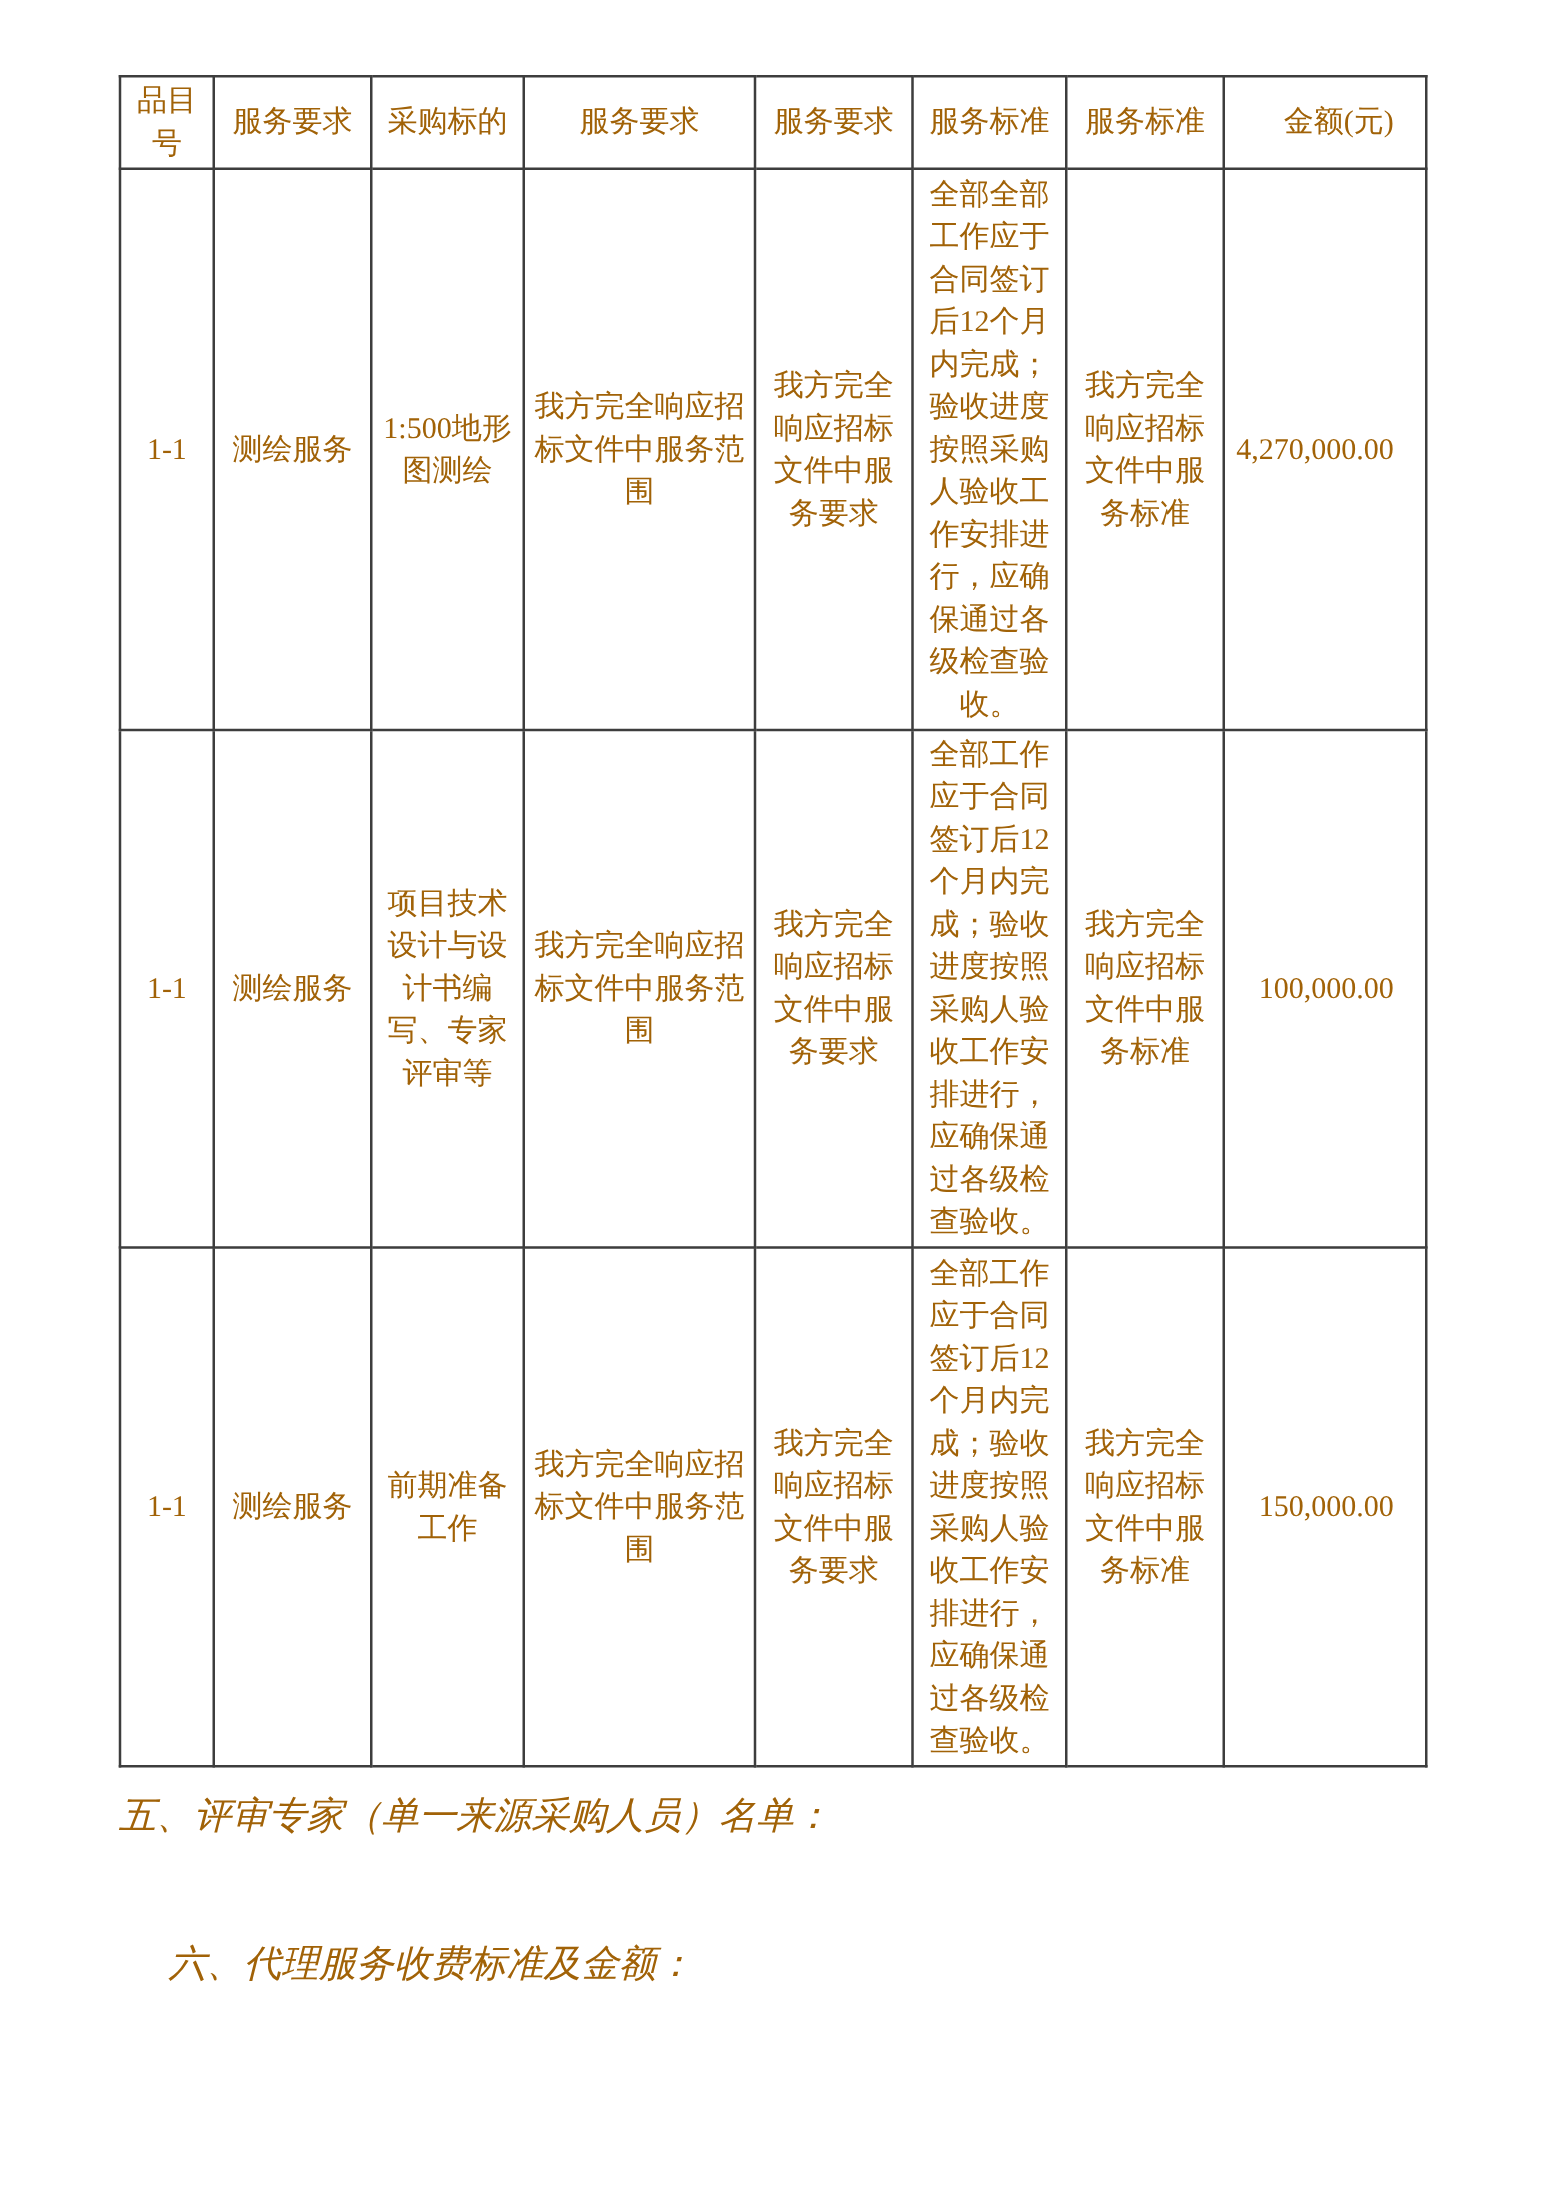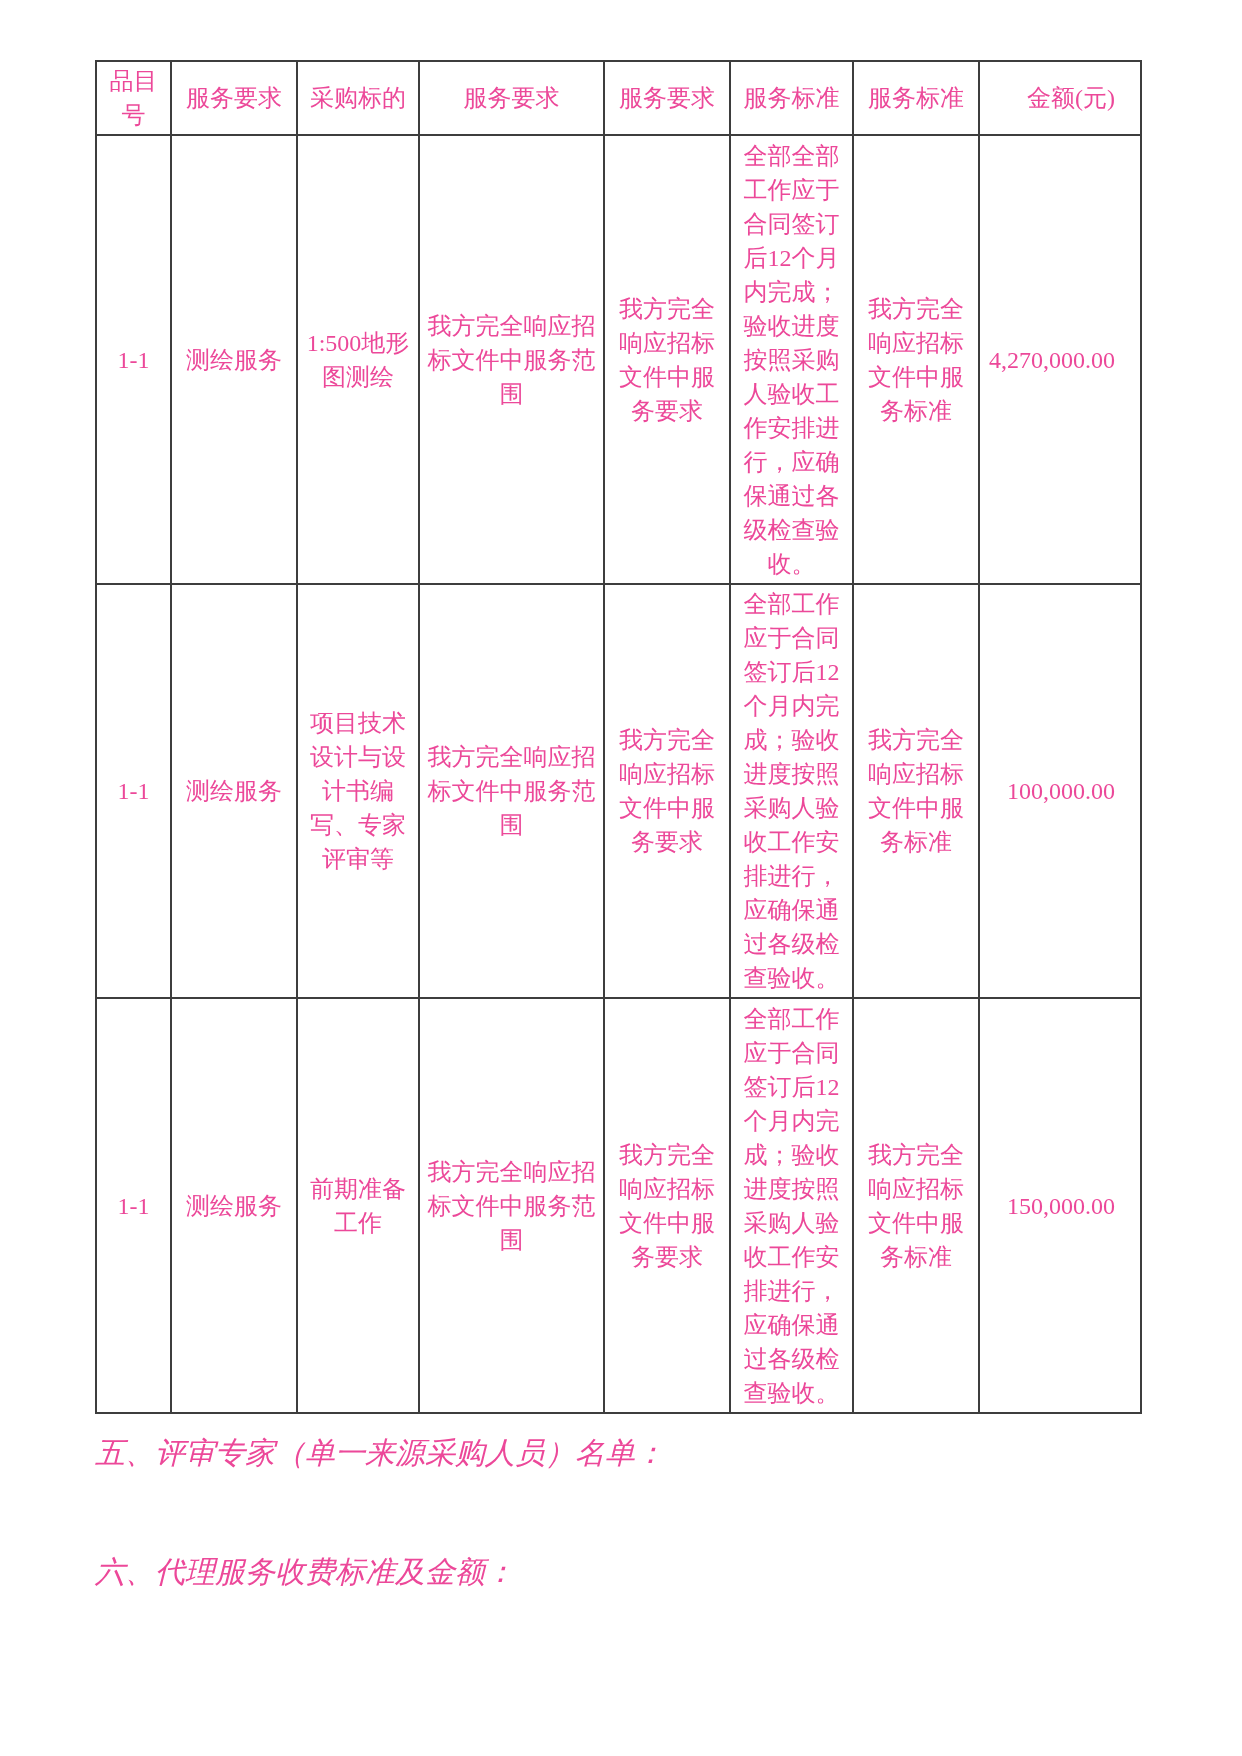--- a/index.html
+++ b/index.html
@@ -1,21 +1,21 @@
 <!DOCTYPE html>
 <html><head>
 <meta charset="utf-8">
 <style>
   html, body { margin: 0; padding: 0; background: #ffffff; }
   .page {
     position: relative;
     width: 1242px;
     height: 1756px;
     background: #ffffff;
-    color: #ec4899;
+    color: #a16207;
     font-family: "Liberation Serif", "DejaVu Serif", serif;
     overflow: hidden;
   }
   table.bid-table {
     position: absolute;
     left: 95px;
     top: 60px;
     width: 1045px;
     border-collapse: collapse;
     table-layout: fixed;
@@ -42,21 +42,21 @@
 
   .heading {
     position: absolute;
     left: 95px;
     font-size: 30px;
     line-height: 1.3;
     white-space: nowrap;
     font-style: italic;
   }
   .h-five { top: 1433px; }
-  .h-six  { top: 1552px; }
+  .h-six  { top: 1552px; margin-left: 40px; }
   .names {
     position: absolute;
     left: 152px;
     top: 1496px;
     font-size: 24px;
     line-height: 1.3;
     white-space: nowrap;
   }
 </style>
 </head>

